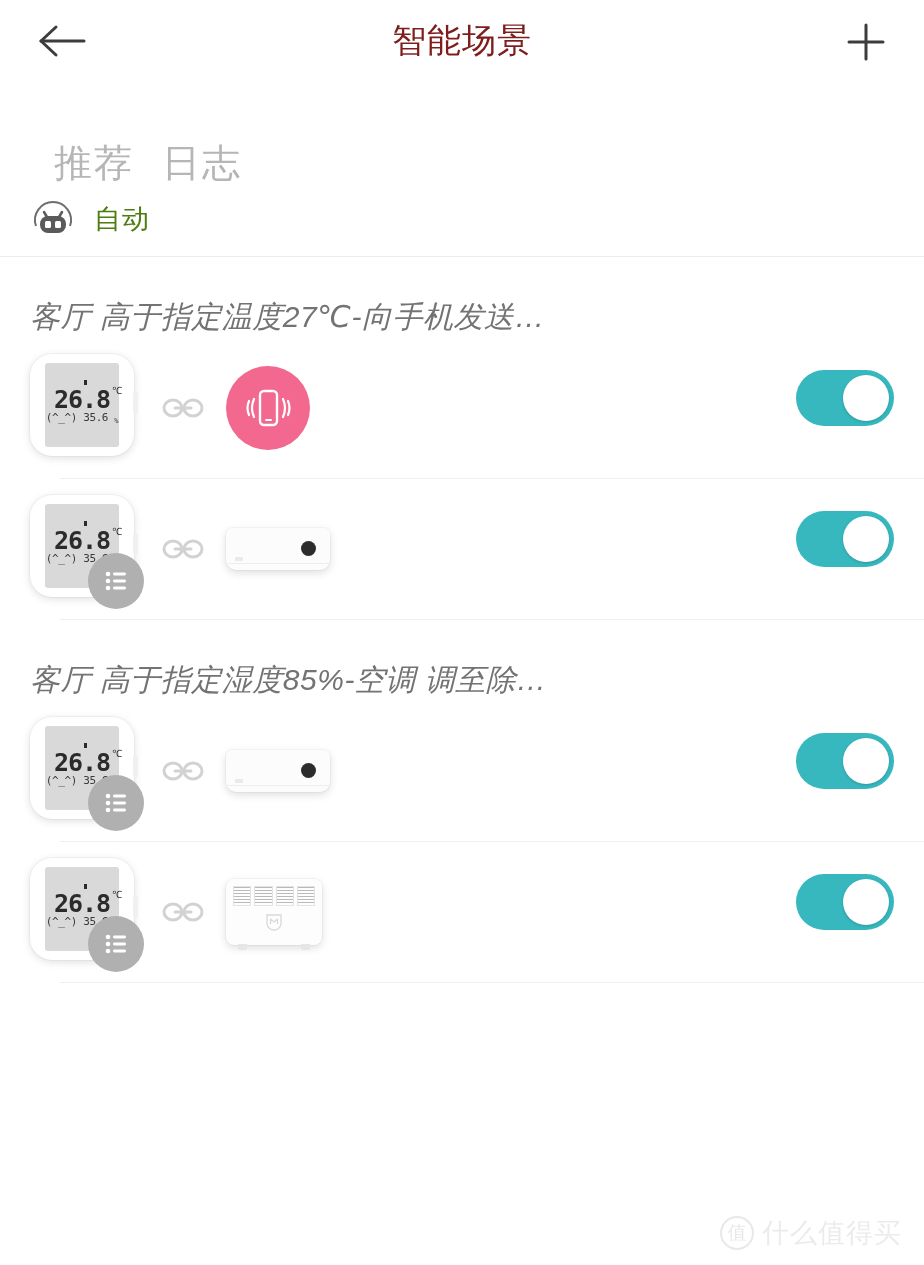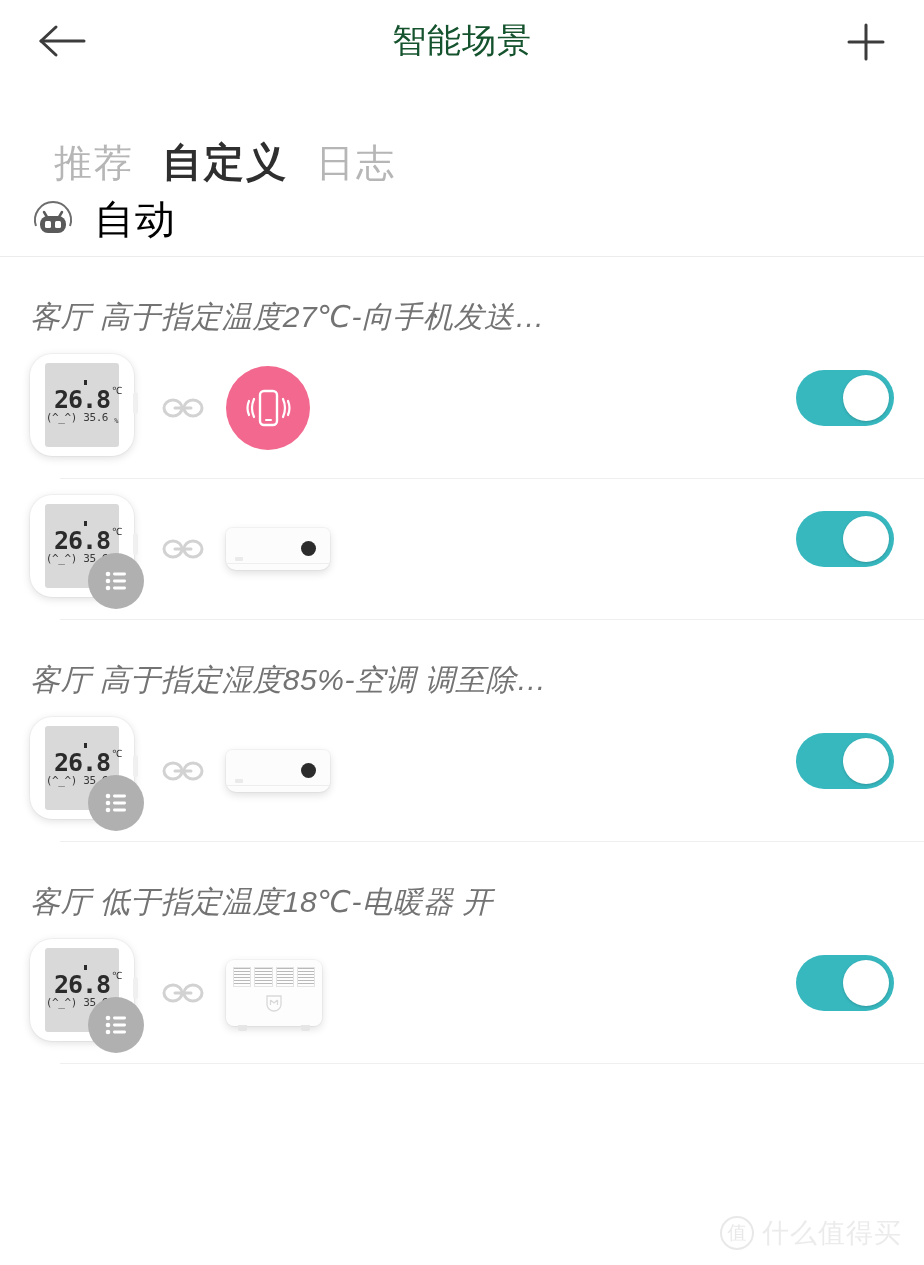--- a/index.html
+++ b/index.html
@@ -19,21 +19,21 @@
     padding: 0 34px;
   }
   .back-btn {
     width: 56px; height: 56px;
     display: flex; align-items: center; justify-content: center;
     cursor: pointer;
   }
   .header-title {
     position: absolute; left: 0; right: 0; top: 0; height: 82px;
     display: flex; align-items: center; justify-content: center;
-    font-size: 34px; color: #14532d; letter-spacing: 1px;
+    font-size: 34px; color: #7f1d1d; letter-spacing: 1px;
     pointer-events: none;
   }
   .add-btn {
     position: absolute; right: 30px; top: 14px;
     width: 56px; height: 56px;
     display: flex; align-items: center; justify-content: center;
     cursor: pointer;
   }
 
   
@@ -54,21 +54,21 @@
     color: #2f2f2f; font-weight: bold; font-size: 40px;
   }
 
   
   .auto-row {
     display: flex; align-items: center;
     padding: 16px 0 16px 30px;
     height: 74px;
   }
   .robot-icon { width: 46px; height: 46px; margin-right: 18px; }
-  .auto-label { font-size: 40px; color: #000000; letter-spacing: 1px; }
+  .auto-label { font-size: 27px; color: #4d7c0f; letter-spacing: 1px; }
 
   .divider-full { width: 100%; height: 1px; background: #ececec; }
   .divider-inset { margin-left: 30px; height: 1px; background: #efefef; }
 
   
   .scene-row { position: relative; padding: 0 0 0 30px; }
   .scene-title {
     font-size: 30px; color: #737373;
     letter-spacing: 0.5px;
     padding-top: 40px;
@@ -228,21 +228,20 @@
     <div class="add-btn">
       <svg width="44" height="44" viewBox="0 0 44 44">
         <line x1="22" y1="5" x2="22" y2="39" stroke="#3c3c3c" stroke-width="3" stroke-linecap="round"></line>
         <line x1="5" y1="22" x2="39" y2="22" stroke="#3c3c3c" stroke-width="3" stroke-linecap="round"></line>
       </svg>
     </div>
   </div>
 
   <div class="tabs">
     <div class="tab">推荐</div>
-    <div class="tab active">自定义</div>
     <div class="tab">日志</div>
   </div>
 
   <div class="auto-row">
     <svg class="robot-icon" viewBox="0 0 46 46">
       <path d="M6 30 A18 18 0 1 1 40 30" fill="none" stroke="#6d6d6d" stroke-width="2"></path>
       <path d="M14 16 L17 21 M32 16 L29 21" stroke="#5a5a5a" stroke-width="2.5" stroke-linecap="round"></path>
       <rect x="10" y="20" width="26" height="17" rx="8" fill="#5a5a5a"></rect>
       <rect x="15" y="25" width="6" height="7" rx="1.5" fill="#ffffff"></rect>
       <rect x="25" y="25" width="6" height="7" rx="1.5" fill="#ffffff"></rect>
@@ -387,21 +386,20 @@
       </div>
 
       <div class="toggle on">
         <div class="knob"></div>
       </div>
     </div>
     <div class="divider-inset"></div>
   </div>
 
   <div class="scene-row">
-    <div class="scene-title">客厅 低于指定温度18℃-电暖器 开</div>
     <div class="scene-body">
 
       <div class="sensor-wrap">
         <div class="sensor">
           <div class="sensor-lcd">
             <div class="lcd-temp">
               <span class="dot"></span>
               <span>26.8</span>
               <span class="unit">℃</span>
             </div>

